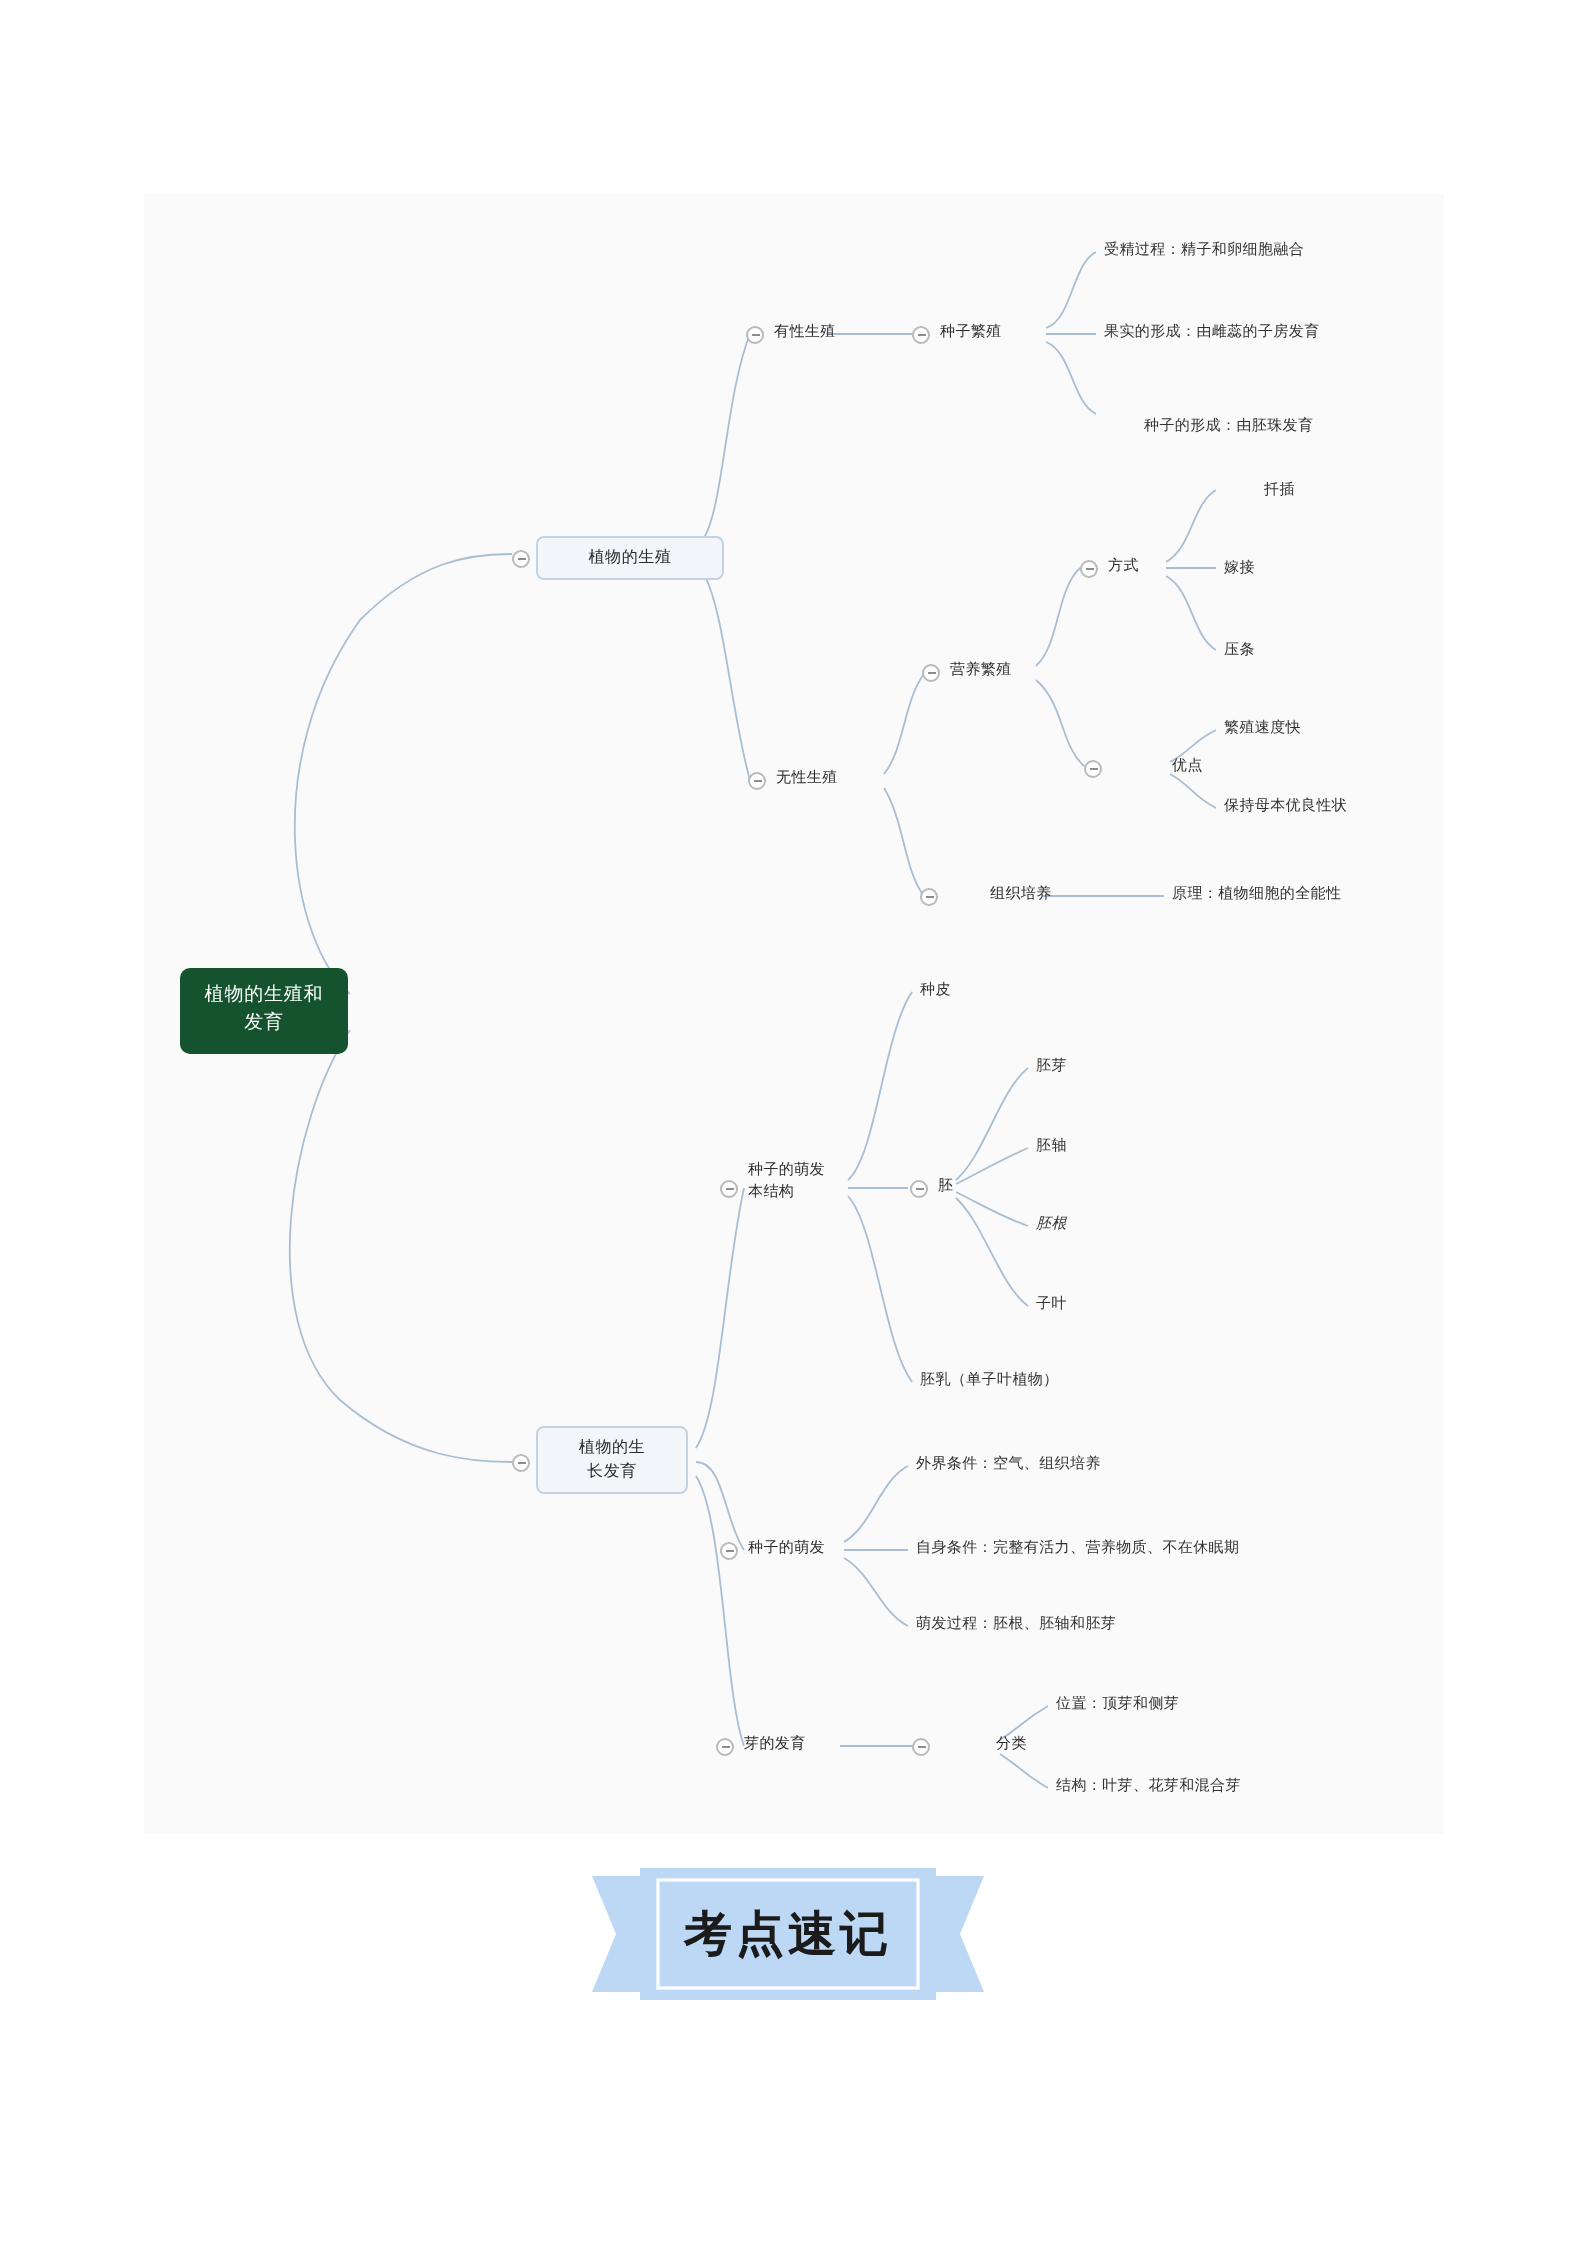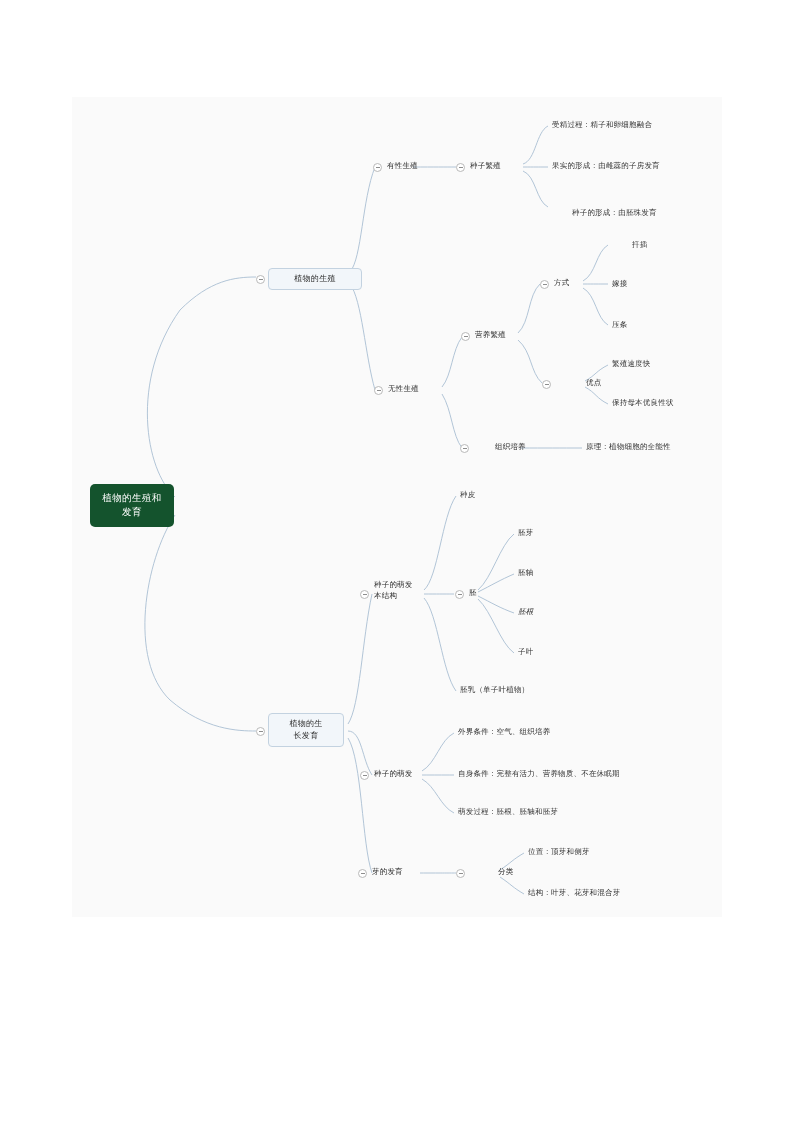--- a/index.html
+++ b/index.html
@@ -314,14 +314,23 @@
     <span>分类</span>
   </div>
 
   <div class="node leaf" style="left:528px; top:847px;">
     <span>位置：顶芽和侧芽</span>
   </div>
   <div class="node leaf" style="left:528px; top:888px;">
     <span>结构：叶芽、花芽和混合芽</span>
   </div>
 
+  <div id="banner">
+    <svg id="banner-svg" viewBox="0 0 196 66" xmlns="http://www.w3.org/2000/svg">
+      <polygon points="0,4 28,4 28,62 0,62 12,33" fill="#bcd8f5"></polygon>
+      <polygon points="196,4 168,4 168,62 196,62 184,33" fill="#bcd8f5"></polygon>
+      <rect x="24" y="0" width="148" height="66" fill="#bcd8f5"></rect>
+      <rect x="33" y="6" width="130" height="54" fill="none" stroke="#ffffff" stroke-width="1.6"></rect>
+    </svg>
+    <div id="banner-text">考点速记</div>
+  </div>
 
 </div>
 
 </body></html>

